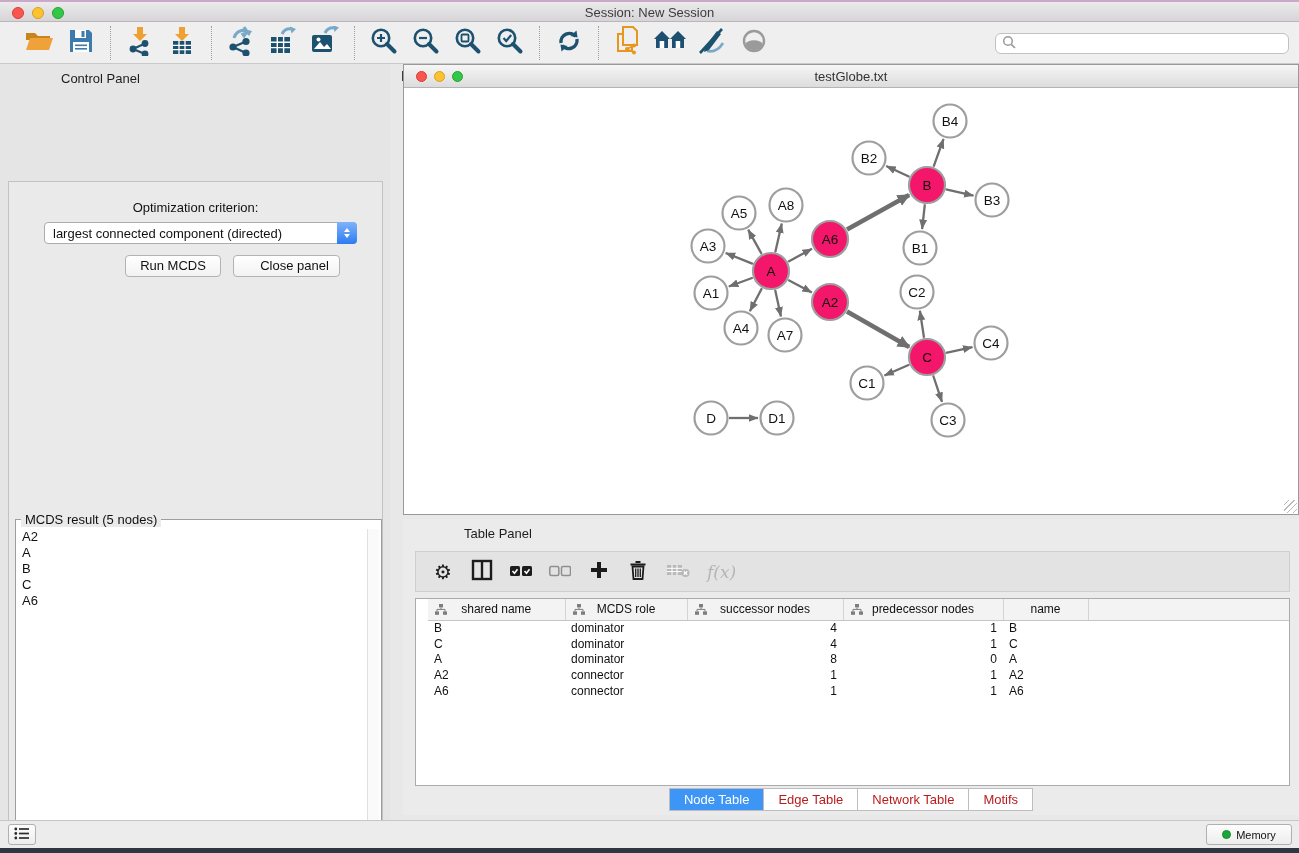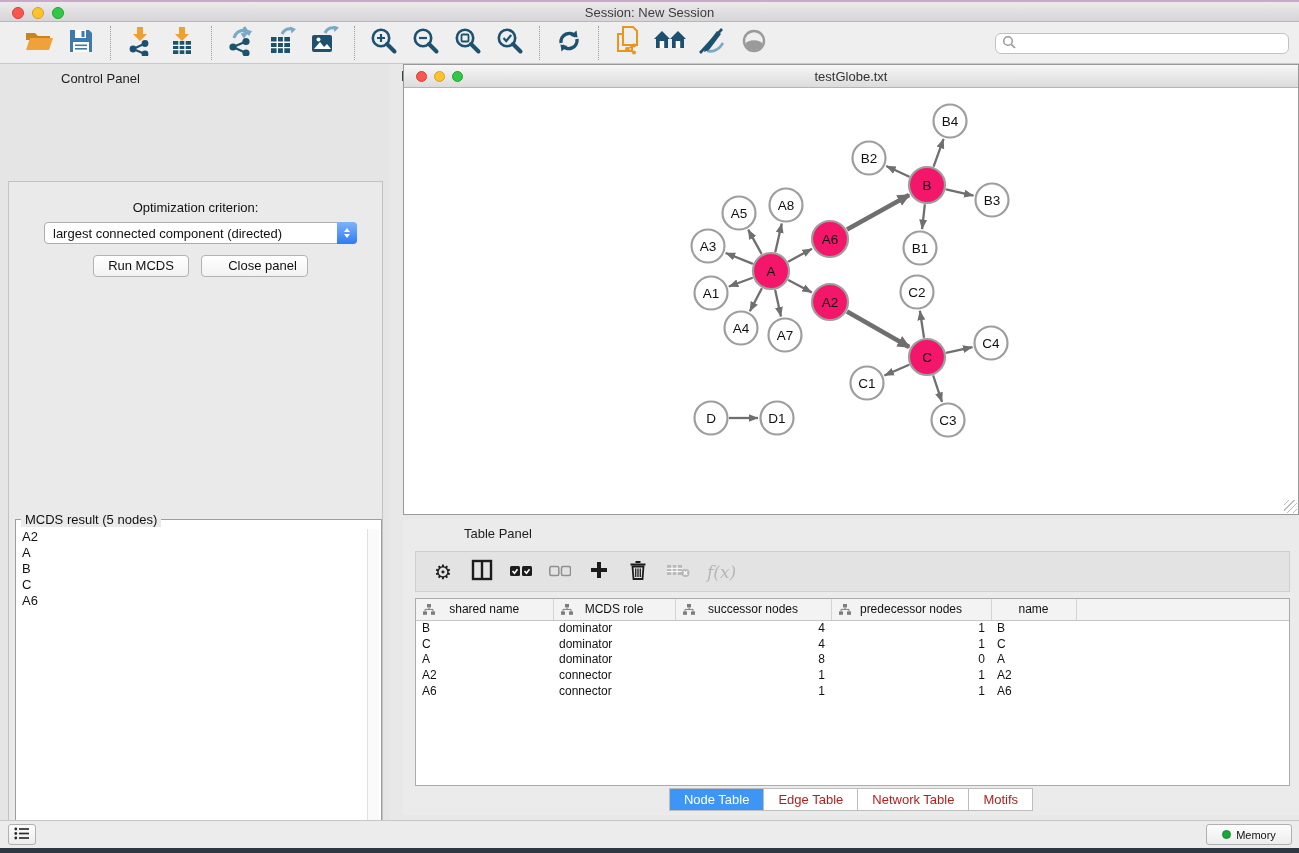--- a/index.html
+++ b/index.html
@@ -40,21 +40,21 @@
   .cp-tab.active { background:#3d95f6; border-color:#3d95f6; color:#fff; }
 
   .cp-inner { position:absolute; left:8px; top:117px; width:375px; height:686px; background:#eaeaea; border:1px solid #c2c2c2; }
   .opt-label { position:absolute; left:0; width:100%; top:18px; text-align:center; font-size:13px; color:#111; }
   .dropdown { position:absolute; left:35px; top:40px; width:313px; height:22px; background:#fff; border:1px solid #adadad;
     border-radius:4px; display:flex; align-items:center; }
   .dropdown .dd-text { flex:1; font-size:13px; padding-left:8px; color:#111; white-space:nowrap; overflow:hidden; }
   .dd-stepper { width:20px; height:22px; margin:-1px -1px -1px 0; border-radius:0 4px 4px 0;
     background:linear-gradient(#7fb3f9,#2e7bf3); display:flex; align-items:center; justify-content:center; }
   .cp-btn { position:absolute; top:73px; height:22px; background:linear-gradient(#ffffff,#f2f2f2); border:1px solid #b3b3b3;
-    border-radius:4px; font-size:13px; text-align:center; line-height:20px; color:#111; }
+    border-radius:4px; font-size:13px; text-align:center; line-height:20px; color:#111;margin-left:32px; }
   #run-btn { left:84px; width:96px; }
   #close-btn { left:192px; width:107px;padding-left:16px; }
 
   .groupbox { position:absolute; left:6px; top:337px; width:367px; height:344px; border:1px solid #9e9e9e; background:#fff; }
   .legend { position:absolute; left:5px; top:-8px; background:#eaeaea; padding:0 4px; font-size:13px; color:#111; }
   .mcds-list { position:absolute; left:2px; top:9px; right:15px; bottom:2px; overflow:hidden; }
   .mcds-item { font-size:13px; line-height:16px; padding-left:4px; color:#111; }
   .vscroll { position:absolute; top:9px; right:2px; bottom:2px; width:12px; background:#fafafa; border-left:1px solid #e0e0e0; }
 
   
@@ -70,21 +70,21 @@
     background:repeating-linear-gradient(135deg, transparent 0 3px, #bbb 3px 4px); }
 
   
   .table-panel { position:absolute; left:403px; top:519px; width:896px; height:296px; background:#ebebeb; }
   .tp-toolbar { position:absolute; left:12px; top:32px; width:875px; height:41px; background:#e3e3e3;
     border:1px solid #cfcfcf; display:flex; align-items:center; padding-left:16px; gap:17px; }
   .tp-ico { display:flex; align-items:center; justify-content:center; min-width:22px; height:26px; }
   .gear-glyph { font-size:20px; color:#1c1c1c; line-height:20px; }
   .fx-glyph { font-family:"DejaVu Serif", serif; font-style:italic; font-size:17px; color:#b5b5b5; }
 
-  .tp-table-wrap { position:absolute; left:12px; top:79px; width:875px; height:188px; background:#fff; border:1px solid #ababab; overflow:hidden; }
+  .tp-table-wrap { position:absolute; left:12px; top:79px; width:875px; height:188px; background:#fff; border:1px solid #ababab; overflow:hidden;padding-left:12px; }
   table.data { border-collapse:collapse; width:875px; table-layout:fixed; }
   table.data th { height:21px; background:#f3f3f3; border-bottom:1px solid #c6c6c6; border-right:1px solid #d4d4d4;
     font-weight:normal; font-size:12px; color:#111; text-align:center; position:relative; }
   table.data th .hier { position:absolute; left:7px; top:5px; }
   table.data td { font-size:12px; height:15.7px; color:#111; padding:0 6px; white-space:nowrap; overflow:hidden; }
   td.al { text-align:left; padding-left:8px; }
   td.ar { text-align:right; padding-right:14px; }
 
   .tbl-tabs { position:absolute; left:0; width:896px; top:269px; display:flex; justify-content:center; }
   .seg-group { display:flex; border:1px solid #bdbdbd; border-radius:0; overflow:hidden; background:#fff; height:23px; }

